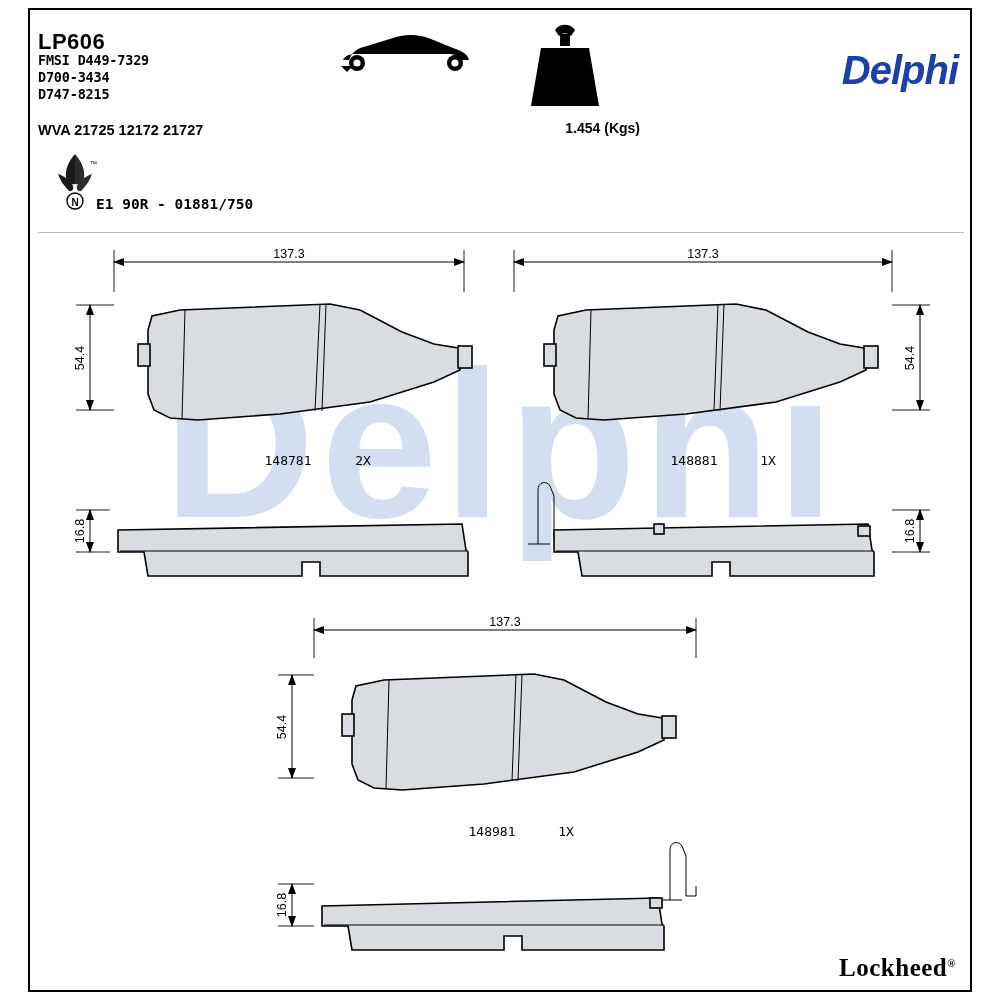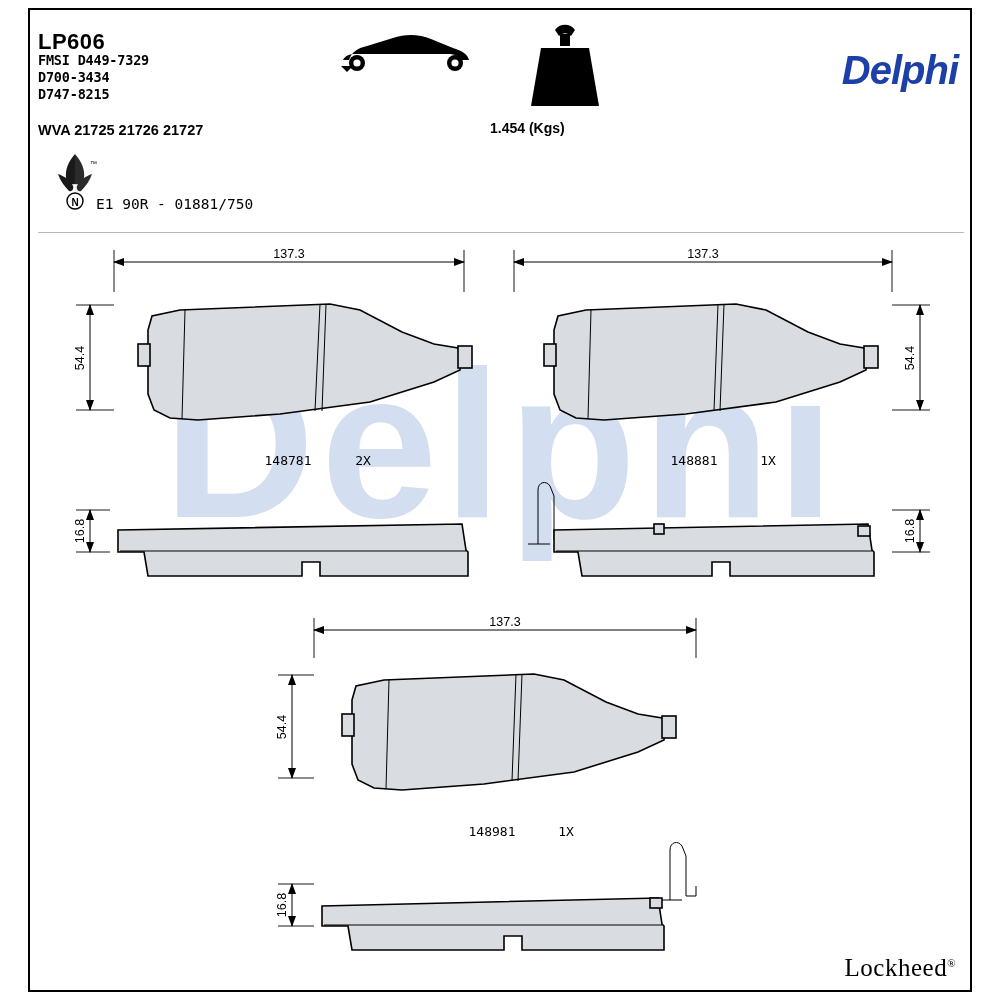--- a/index.html
+++ b/index.html
@@ -52,43 +52,43 @@
     position:absolute; left:8px; top:112px;
     font-size:14.5px; font-weight:bold;
     font-family:"Liberation Sans", sans-serif;
   }
   .eco {
     position:absolute; left:22px; top:142px;
     width:46px; height:58px;
   }
   .ecemark {
     position:absolute; left:66px; top:186px;
-    font-size:14.5px; font-weight:normal;
+    font-size:14.5px; font-weight:bold;
     font-family:"DejaVu Sans Mono", monospace;
   }
   .car-icon { position:absolute; left:305px; top:16px; width:140px; height:48px; }
   .weight-icon { position:absolute; left:495px; top:12px; width:80px; height:90px; }
   .weight-label {
     position:absolute; left:460px; top:110px; width:150px;
-    text-align:left; font-size:14px; font-weight:bold;
+    text-align:right; font-size:14px; font-weight:bold;
   }
   .brand {
     position:absolute; right:12px; top:38px;
     font-size:40px; font-weight:bold; font-style:italic;
     color:#1c3fa8;
     letter-spacing:-1px;
     font-family:"Liberation Sans", sans-serif;
   }
   .hrule {
     position:absolute; left:8px; top:222px; width:926px;
     border-top:1px solid #b9b9b9;
   }
   .lockheed {
     position:absolute; right:14px; bottom:8px;
-    font-size:25px; font-weight:normal;
+    font-size:25px; font-weight:bold;
     font-family:"Liberation Serif", serif;
     letter-spacing:.5px;
   }
   .lockheed sup { font-size:11px; vertical-align:super; }
 
   
   #draw { position:absolute; left:0; top:0; width:944px; height:984px; }
   text { font-family:"Liberation Sans", sans-serif; }
   .dimtxt { font-size:12.5px; fill:#000; }
   .parttxt { font-size:13px; fill:#000; font-family:"DejaVu Sans Mono", monospace; }
@@ -105,21 +105,21 @@
   <div class="watermark">Delphi</div>
 
   <div class="part-code">LP606</div>
 
   <div class="codes">
     <div>FMSI D449-7329</div>
     <div>D700-3434</div>
     <div>D747-8215</div>
   </div>
 
-  <div class="wva">WVA 21725 21726 21727</div>
+  <div class="wva">WVA 21725 12172 21727</div>
 
   <svg class="eco" viewBox="0 0 46 58">
     <path d="M23 2 C16 10 13 18 14 26 C15 31 19 33 23 32 C23 22 23 10 23 2 Z" fill="#1a1a1a"></path>
     <path d="M23 2 C30 10 33 18 32 26 C31 31 27 33 23 32 C23 22 23 10 23 2 Z" fill="#2b2b2b"></path>
     <path d="M6 22 C12 24 18 28 21 34 C22 37 20 40 17 39 C12 34 8 28 6 22 Z" fill="#1a1a1a"></path>
     <path d="M40 22 C34 24 28 28 25 34 C24 37 26 40 29 39 C34 34 38 28 40 22 Z" fill="#2b2b2b"></path>
     <circle cx="23" cy="49" r="8" fill="none" stroke="#000" stroke-width="1.4"></circle>
     <text x="23" y="53.5" text-anchor="middle" font-size="10" font-weight="bold" fill="#000" font-family="Liberation Sans, sans-serif">N</text>
     <text x="38" y="14" font-size="7" fill="#000" font-family="Liberation Sans, sans-serif">™</text>
   </svg>

